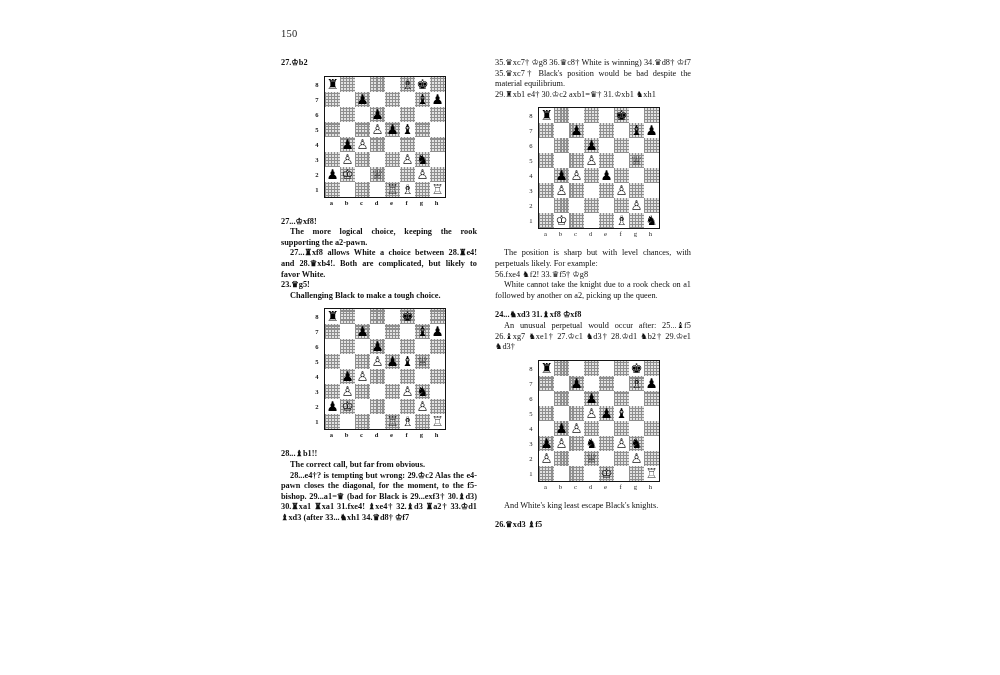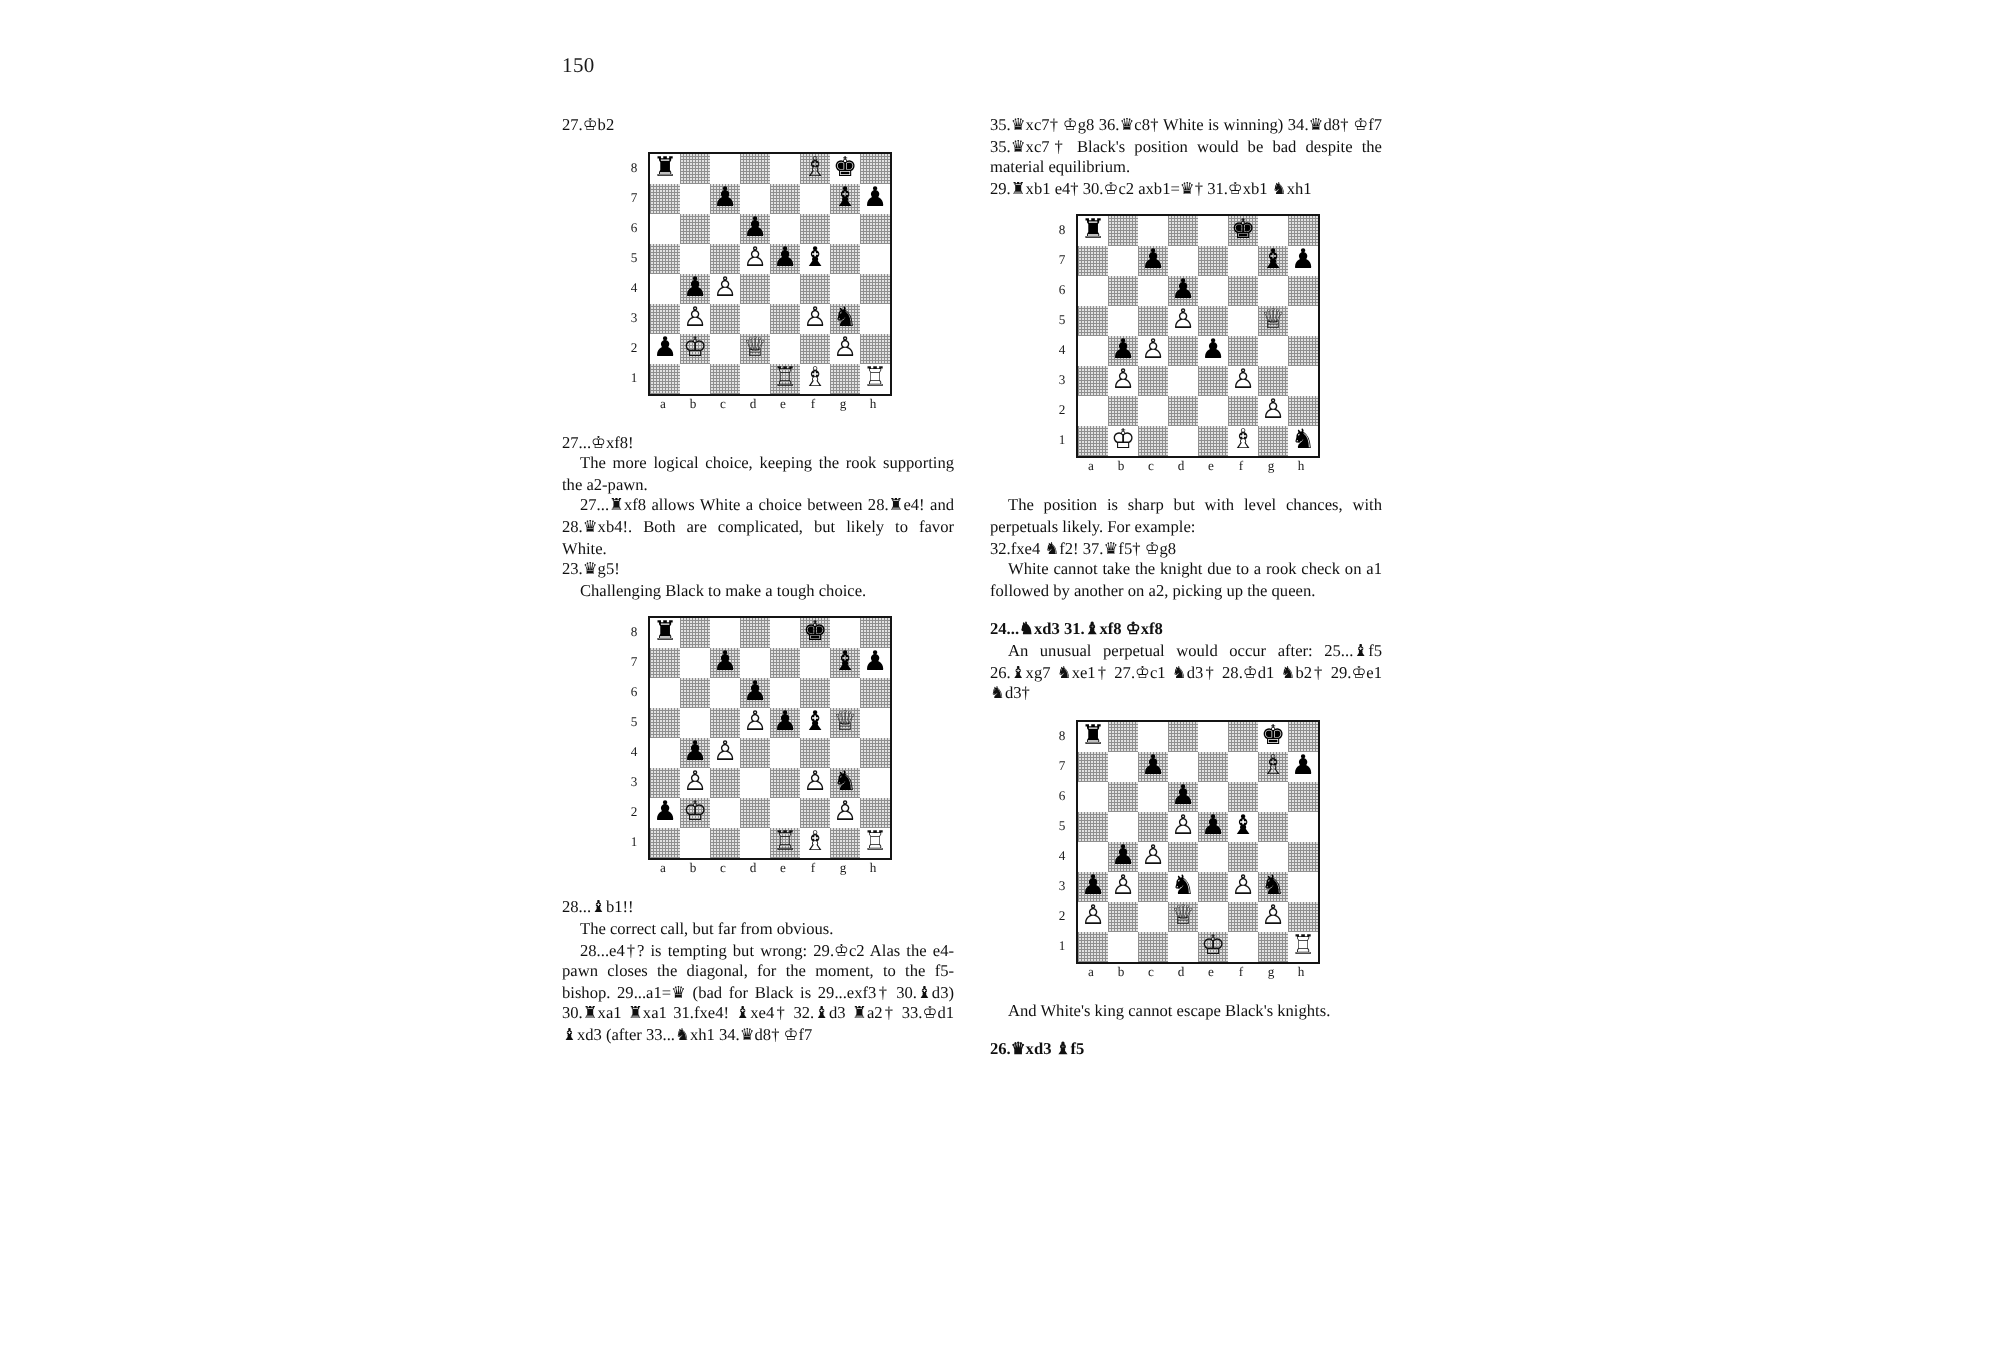--- a/index.html
+++ b/index.html
@@ -57,21 +57,21 @@
     left: 0;
     width: 410px;
     height: 585px;
   }
   .col {
     position: absolute;
     top: 0;
     width: 196px;
     height: 585px;
   }
-  .col.left  { left: 0px; }
+  .col.left  { left: 0px; font-weight: bold; }
   .col.right { left: 214px; }
 
   p {
     margin: 0;
     font-size: 8.3px;
     line-height: 10.6px;
     color: #101010;
     text-align: justify;
     text-justify: inter-word;
   }
@@ -504,21 +504,21 @@
               <div class="file-lbl" style="left: 42px;">c</div>
               <div class="file-lbl" style="left: 57px;">d</div>
               <div class="file-lbl" style="left: 72px;">e</div>
               <div class="file-lbl" style="left: 87px;">f</div>
               <div class="file-lbl" style="left: 102px;">g</div>
               <div class="file-lbl" style="left: 117px;">h</div>
             </div>
         </div>
 
         <p class="prose">The position is sharp but with level chances, with perpetuals likely. For example:</p>
-        <p class="move">32.fxe4 ♞f2! 37.♛f5† ♔g8</p>
+        <p class="move">56.fxe4 ♞f2! 33.♛f5† ♔g8</p>
         <p class="prose">White cannot take the knight due to a rook check on a1 followed by another on a2, picking up the queen.</p>
 
         <div class="gap6"></div>
 
         <p class="bold">24...♞xd3 31.♝xf8 ♔xf8</p>
         <p class="prose">An unusual perpetual would occur after: 25...♝f5 26.♝xg7 ♞xe1† 27.♔c1 ♞d3† 28.♔d1 ♞b2† 29.♔e1 ♞d3†</p>
 
         <div class="board-wrap">
           <div class="board-holder">
             <div class="board" id="board4">
@@ -620,21 +620,21 @@
               <div class="file-lbl" style="left: 27px;">b</div>
               <div class="file-lbl" style="left: 42px;">c</div>
               <div class="file-lbl" style="left: 57px;">d</div>
               <div class="file-lbl" style="left: 72px;">e</div>
               <div class="file-lbl" style="left: 87px;">f</div>
               <div class="file-lbl" style="left: 102px;">g</div>
               <div class="file-lbl" style="left: 117px;">h</div>
             </div>
         </div>
 
-        <p class="prose">And White's king cannot escape Black's knights.</p>
+        <p class="prose">And White's king least escape Black's knights.</p>
 
         <div class="gap6"></div>
 
         <p class="bold">26.♛xd3 ♝f5</p>
 
       </div>
 
     </div>
   </div>
 </div>

